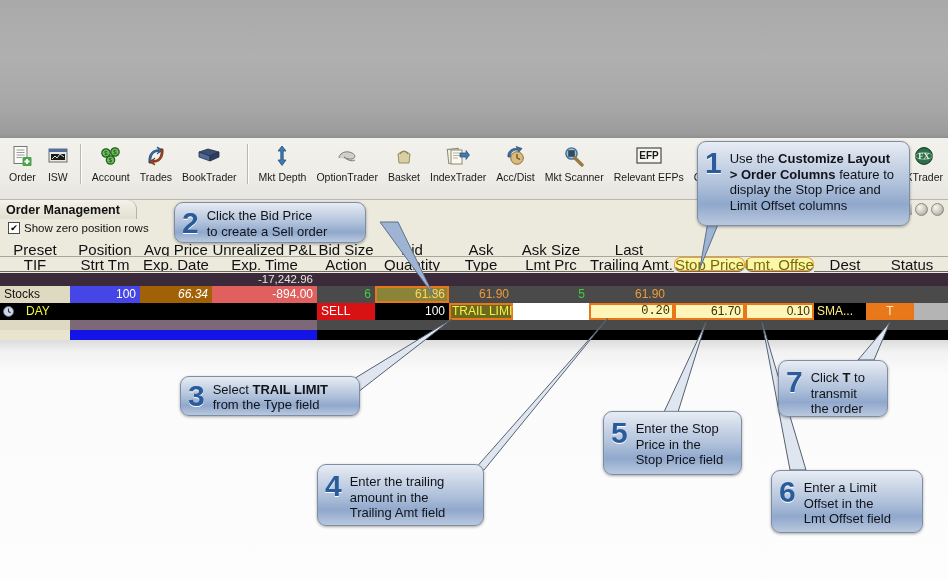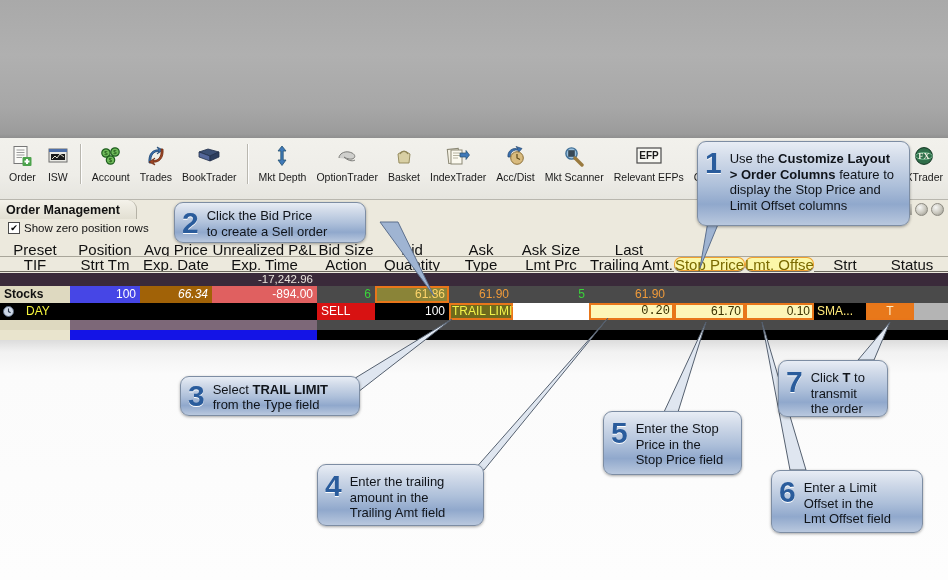--- a/index.html
+++ b/index.html
@@ -363,32 +363,32 @@
     <div class="hcell" style="left:70px;width:70px;">Strt Tm</div>
     <div class="hcell" style="left:140px;width:72px;">Exp. Date</div>
     <div class="hcell" style="left:212px;width:105px;">Exp. Time</div>
     <div class="hcell" style="left:317px;width:58px;">Action</div>
     <div class="hcell" style="left:375px;width:74px;">Quantity</div>
     <div class="hcell" style="left:449px;width:64px;">Type</div>
     <div class="hcell" style="left:513px;width:76px;">Lmt Prc</div>
     <div class="hcell" style="left:589px;width:85px;">Trailing Amt.</div>
     <div class="hcell hl-col" style="left:674px;width:71px;">Stop Price</div>
     <div class="hcell hl-col" style="left:745px;width:69px;text-align:right;">Lmt. Offset</div>
-    <div class="hcell" style="left:814px;width:62px;">Strt</div>
+    <div class="hcell" style="left:814px;width:62px;">Dest</div>
     <div class="hcell" style="left:876px;width:72px;">Status</div>
   </div>
 
   <div class="grid">
 
     <div class="row r-total">
       <div class="cell ta-r" style="left:212px;width:105px;color:#e8e3dc;">-17,242.96</div>
     </div>
 
     <div class="row r-stock">
-      <div class="cell ta-l" style="left:0;width:70px;background:#ded9c0;color:#111;font-weight:bold;">Stocks</div>
+      <div class="cell ta-l" style="left:0;width:70px;background:#ded9c0;color:#111;font-weight:normal;">Stocks</div>
       <div class="cell ta-r" style="left:70px;width:70px;background:#4646e6;color:#fff;">100</div>
       <div class="cell ta-r" style="left:140px;width:72px;background:#a16207;color:#fff;font-style:italic;">66.34</div>
       <div class="cell ta-r" style="left:212px;width:105px;background:#e06060;color:#ffffff;padding-left:23px;">-894.00</div>
       <div class="cell ta-r" style="left:317px;width:58px;color:#3ad33a;">6</div>
       <div class="cell ta-r bid-hl fld-edit" style="left:375px;width:74px;">61.86</div>
       <div class="cell ta-r" style="left:449px;width:64px;color:#ef9a3a;">61.90</div>
       <div class="cell ta-r" style="left:513px;width:76px;color:#3ad33a;">5</div>
       <div class="cell ta-r" style="left:589px;width:80px;color:#ef9a3a;">61.90</div>
     </div>
 

